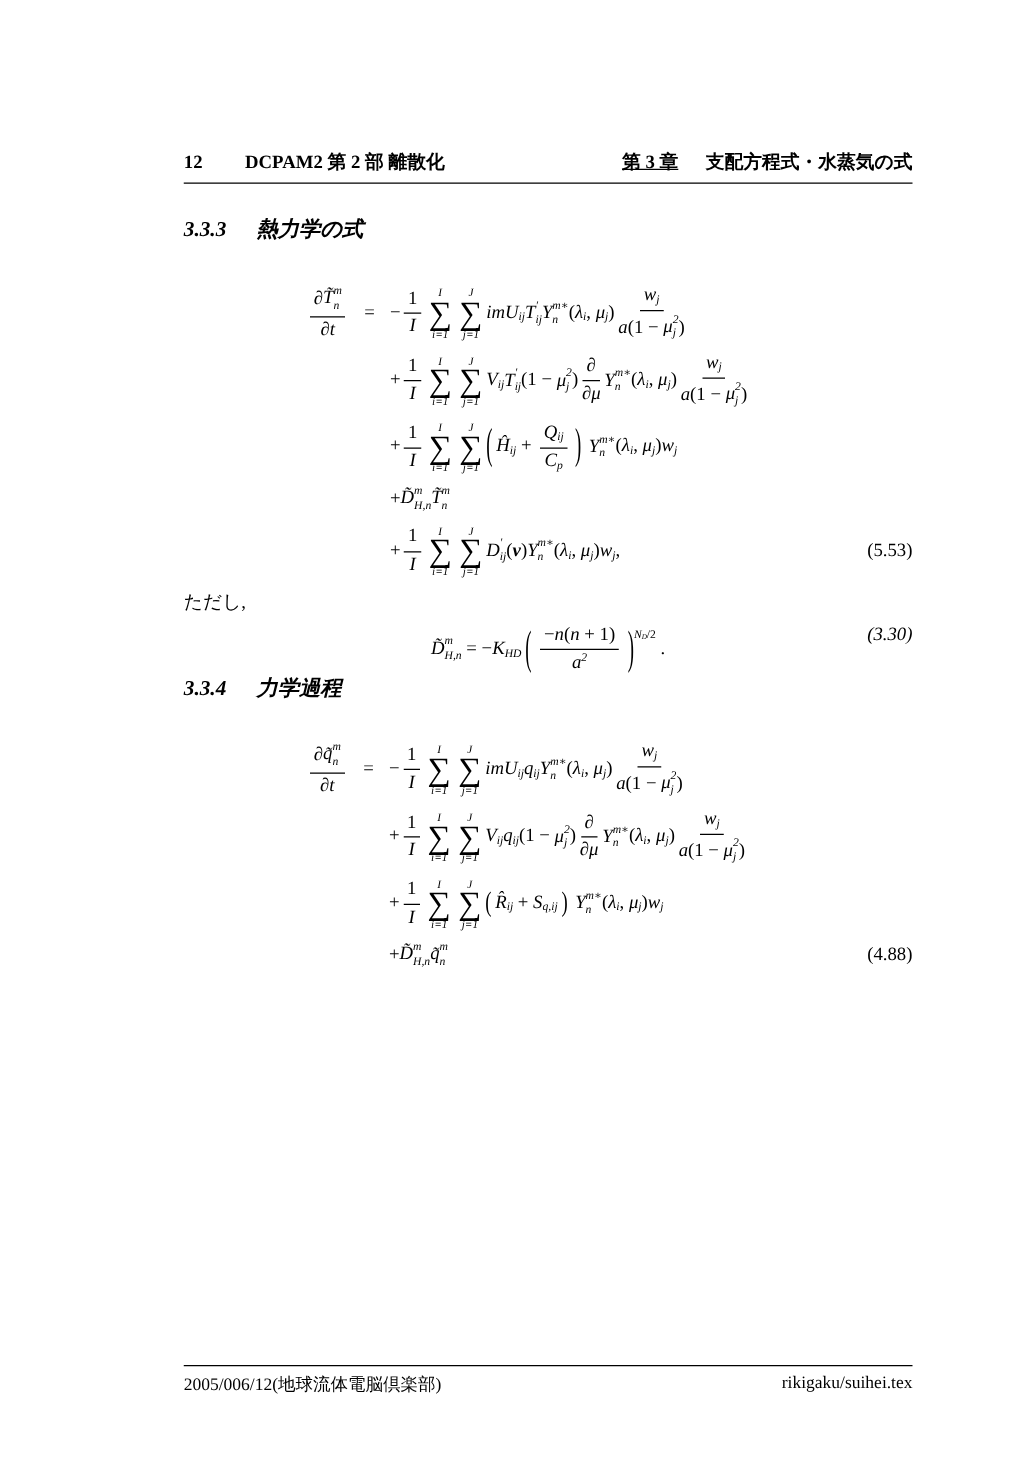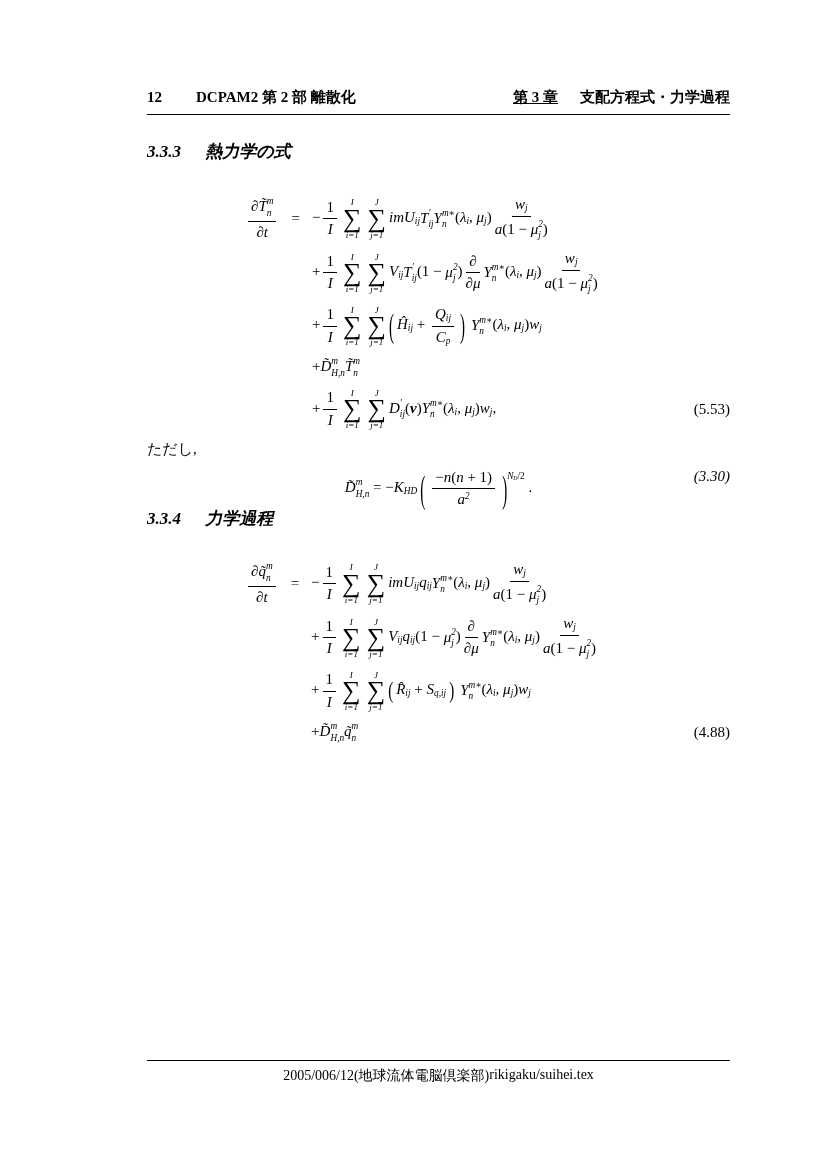--- a/index.html
+++ b/index.html
@@ -1,28 +1,28 @@
 <!DOCTYPE html>
 <html><head>
 <meta charset="utf-8">
 <style>
   html,body{margin:0;padding:0;}
   body{width:826px;height:1169px;background:#ffffff;position:relative;overflow:hidden;
        font-family:"Liberation Serif","DejaVu Serif",serif;color:#000;}
-  .page{position:absolute;inset:0;}
+  .page{position:absolute;inset:0;margin-top:32px;}
 
   
   .pageheader{position:absolute;left:147px;right:96px;top:88px;padding-bottom:7px;
               border-bottom:1px solid #000;display:flex;align-items:baseline;
               font-weight:bold;font-size:15px;}
   .header-pagenum{margin-right:34px;}
   .header-spacer{flex:1;}
   .header-chapter{margin-right:22px;text-decoration:underline;}
   .pagefooter{position:absolute;left:147px;right:96px;top:1060px;border-top:1px solid #000;
-              padding-top:6px;display:flex;justify-content:center;font-size:14px;}
+              padding-top:6px;display:flex;justify-content:space-between;font-size:14px;}
 
   
   .secheading{position:absolute;left:147px;font-weight:bold;font-size:17px;font-style:italic;}
   .sec-num{display:inline-block;margin-right:20px;}
 
   .bodytext{position:absolute;left:147px;font-size:15px;}
 
   
   .eqgrid{position:absolute;left:147px;right:96px;display:grid;
           grid-template-columns:auto auto auto 1fr auto;align-items:center;
@@ -58,21 +58,21 @@
 </head>
 <body>
 
 <div class="page">
 
   <div class="pageheader">
     <span class="header-pagenum">12</span>
     <span>DCPAM2 第 2 部 離散化</span>
     <span class="header-spacer"></span>
     <span class="header-chapter">第 3 章</span>
-    <span>支配方程式・力学過程</span>
+    <span>支配方程式・水蒸気の式</span>
   </div>
 
   <div class="secheading" style="top:140px;">
     <span class="sec-num">3.3.3</span>
     <span>熱力学の式</span>
   </div>
 
   <div class="eqgrid" style="top:196px;">
       <span class="eq-lhs"><span class="mrow"><span class="mfrac">
             <span class="mnum"><span class="mrow"><span class="mi">∂</span><span class="mss"><span class="mi">T̃</span><span class="mcol">

